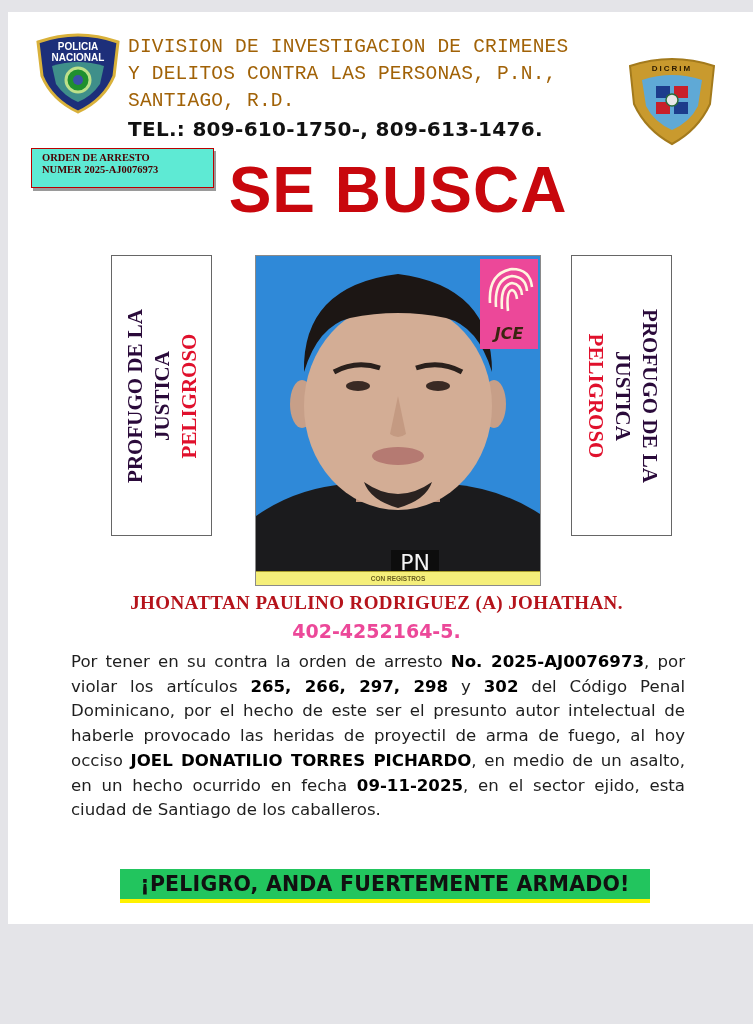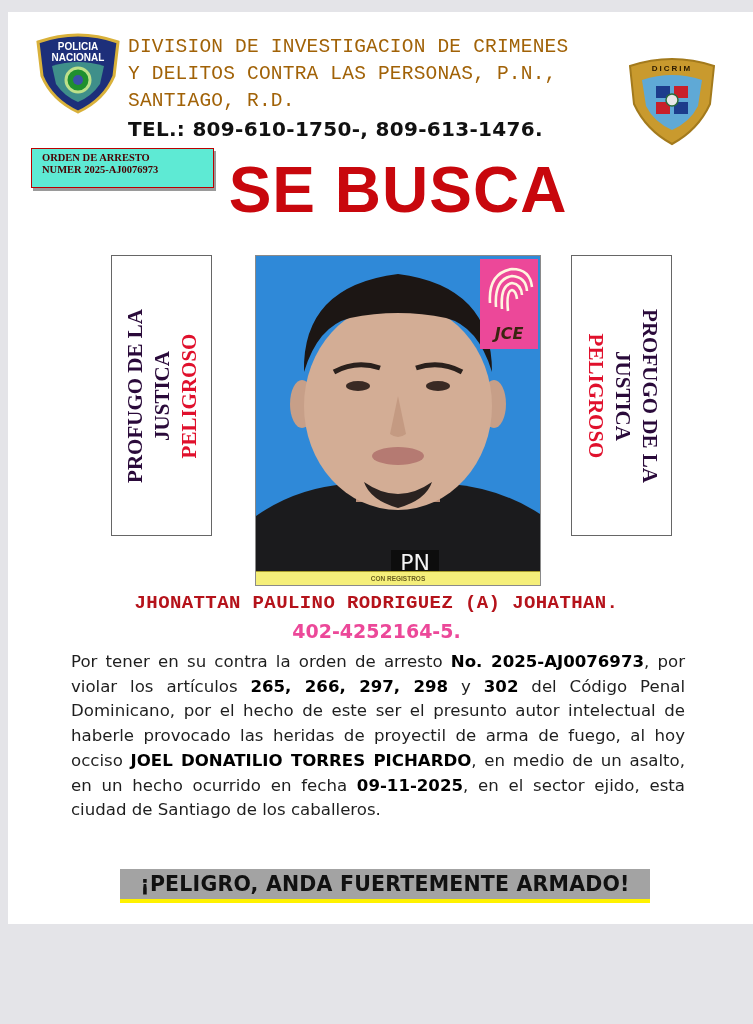--- a/index.html
+++ b/index.html
@@ -90,41 +90,41 @@
   }
   .pn-label {
     position: absolute; left: 118px; bottom: 13px; width: 48px; height: 22px;
     background: #0d0d0d; color: #f4f4f4; text-align: center;
     font-family: "DejaVu Sans", sans-serif; font-size: 22px; line-height: 26px; margin-left: 17px;
   }
 
   
   .name {
     left: 0; top: 580px; width: 737px; text-align: center;
-    font-family: Liberation Mono, monospace; font-weight: bold;
+    font-family: Liberation Serif, serif; font-weight: bold;
     color: #b5131b; font-size: 19px; letter-spacing: 0.4px;
   }
   .cedula {
     left: 0; top: 608px; width: 737px; text-align: center;
     font-family: "DejaVu Sans", sans-serif; font-weight: bold;
     color: #ec4899; font-size: 19px;
   }
 
   
   .body-text {
     left: 63px; top: 638px; width: 614px;
     font-family: "DejaVu Sans", sans-serif; color: #1e1e1e;
     font-size: 16.6px; line-height: 24.7px; text-align: justify;
   }
   .body-text b { color: #000; }
 
   
   .warning {
     left: 112px; top: 857px; width: 530px; height: 34px;
-    background: #a3a3a3; border-bottom: 4px solid #fff200;
+    background: #22c55e; border-bottom: 4px solid #fff200;
     text-align: center; box-sizing: border-box;
     font-family: "DejaVu Sans", sans-serif; font-weight: bold;
     color: #111; font-size: 20.5px; line-height: 31px; letter-spacing: 0.2px;
     white-space: nowrap; overflow: hidden;
   }
 </style>
 </head>
 <body>
 
 <div class="page">

